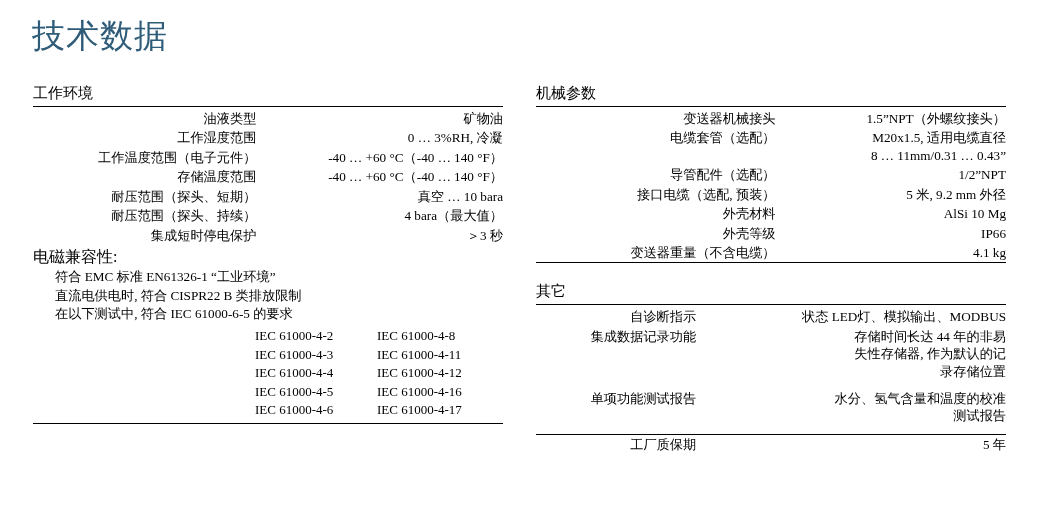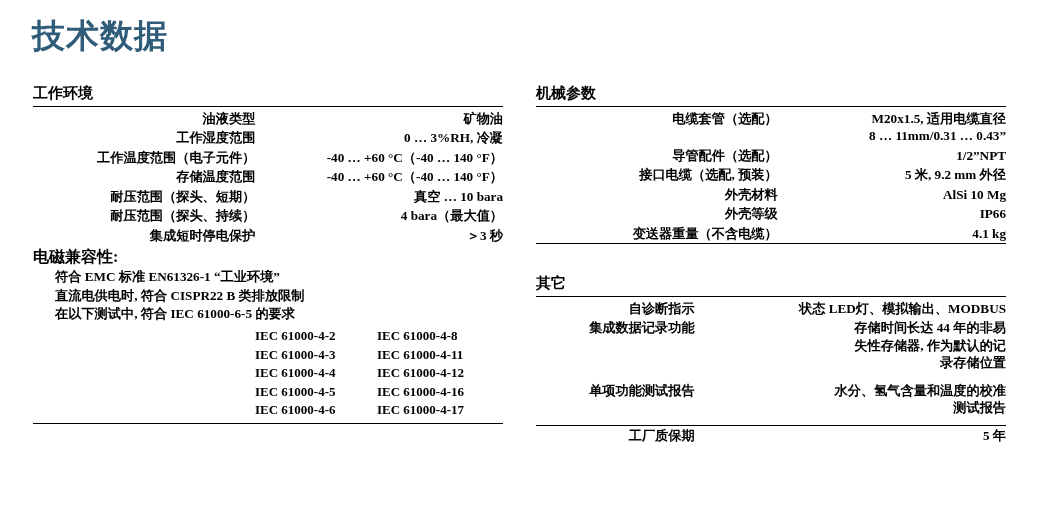--- a/index.html
+++ b/index.html
@@ -11,21 +11,20 @@
     height: 515px;
     background: #ffffff;
     font-family: "Liberation Serif", serif;
     color: #000000;
     overflow: hidden;
   }
   .page {
     position: relative;
     width: 1039px;
     height: 365px;
-    font-weight: bold;
   }
   .page-title {
     position: absolute;
     left: 32px;
     top: 14px;
     font-family: "Liberation Sans", sans-serif;
     font-size: 33px;
     color: #2f5c78;
     letter-spacing: 1px;
   }
@@ -35,21 +34,21 @@
   }
   .col-left {
     left: 33px;
     width: 470px;
   }
   .col-right {
     left: 536px;
     width: 470px;
   }
   .section {
-    margin-bottom: 30px;
+    margin-bottom: 19px;
   }
   .section-title {
     font-size: 15px;
     font-family: "Liberation Serif", serif;
     padding-bottom: 3px;
     border-bottom: 1px solid #000;
     margin-bottom: 2px;
   }
   table.spec {
     width: 100%;
@@ -186,20 +185,24 @@
 
   </div>
 
   <div class="col col-right">
 
     <div class="section">
       <div class="section-title">机械参数</div>
       <table class="spec">
         <tbody>
           <tr>
+            <td class="label">变送器机械接头</td>
+            <td class="value multi">1.5”NPT（外螺纹接头）</td>
+          </tr>
+          <tr>
             <td class="label">电缆套管（选配）</td>
             <td class="value multi" style="white-space:pre-line">M20x1.5, 适用电缆直径
 8 … 11mm/0.31 … 0.43”</td>
           </tr>
           <tr>
             <td class="label">导管配件（选配）</td>
             <td class="value multi">1/2”NPT</td>
           </tr>
           <tr>
             <td class="label">接口电缆（选配, 预装）</td>

